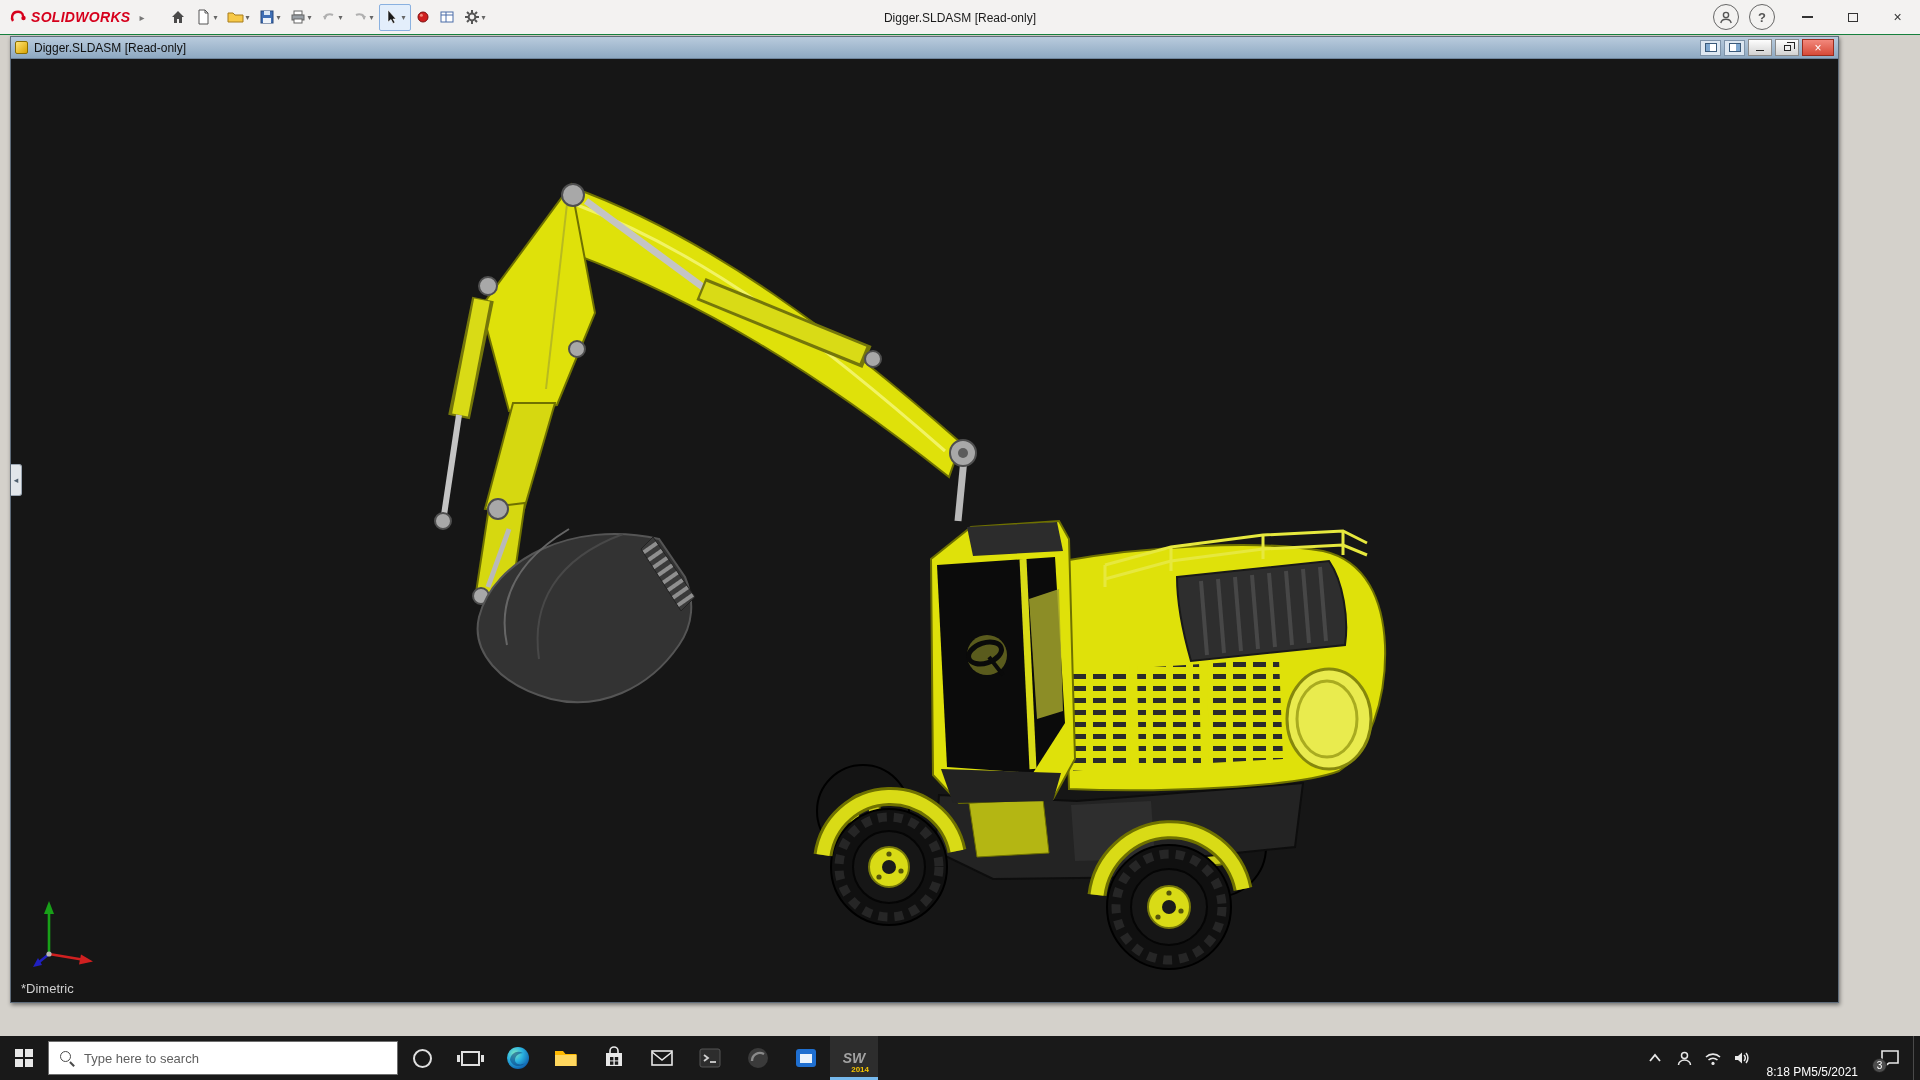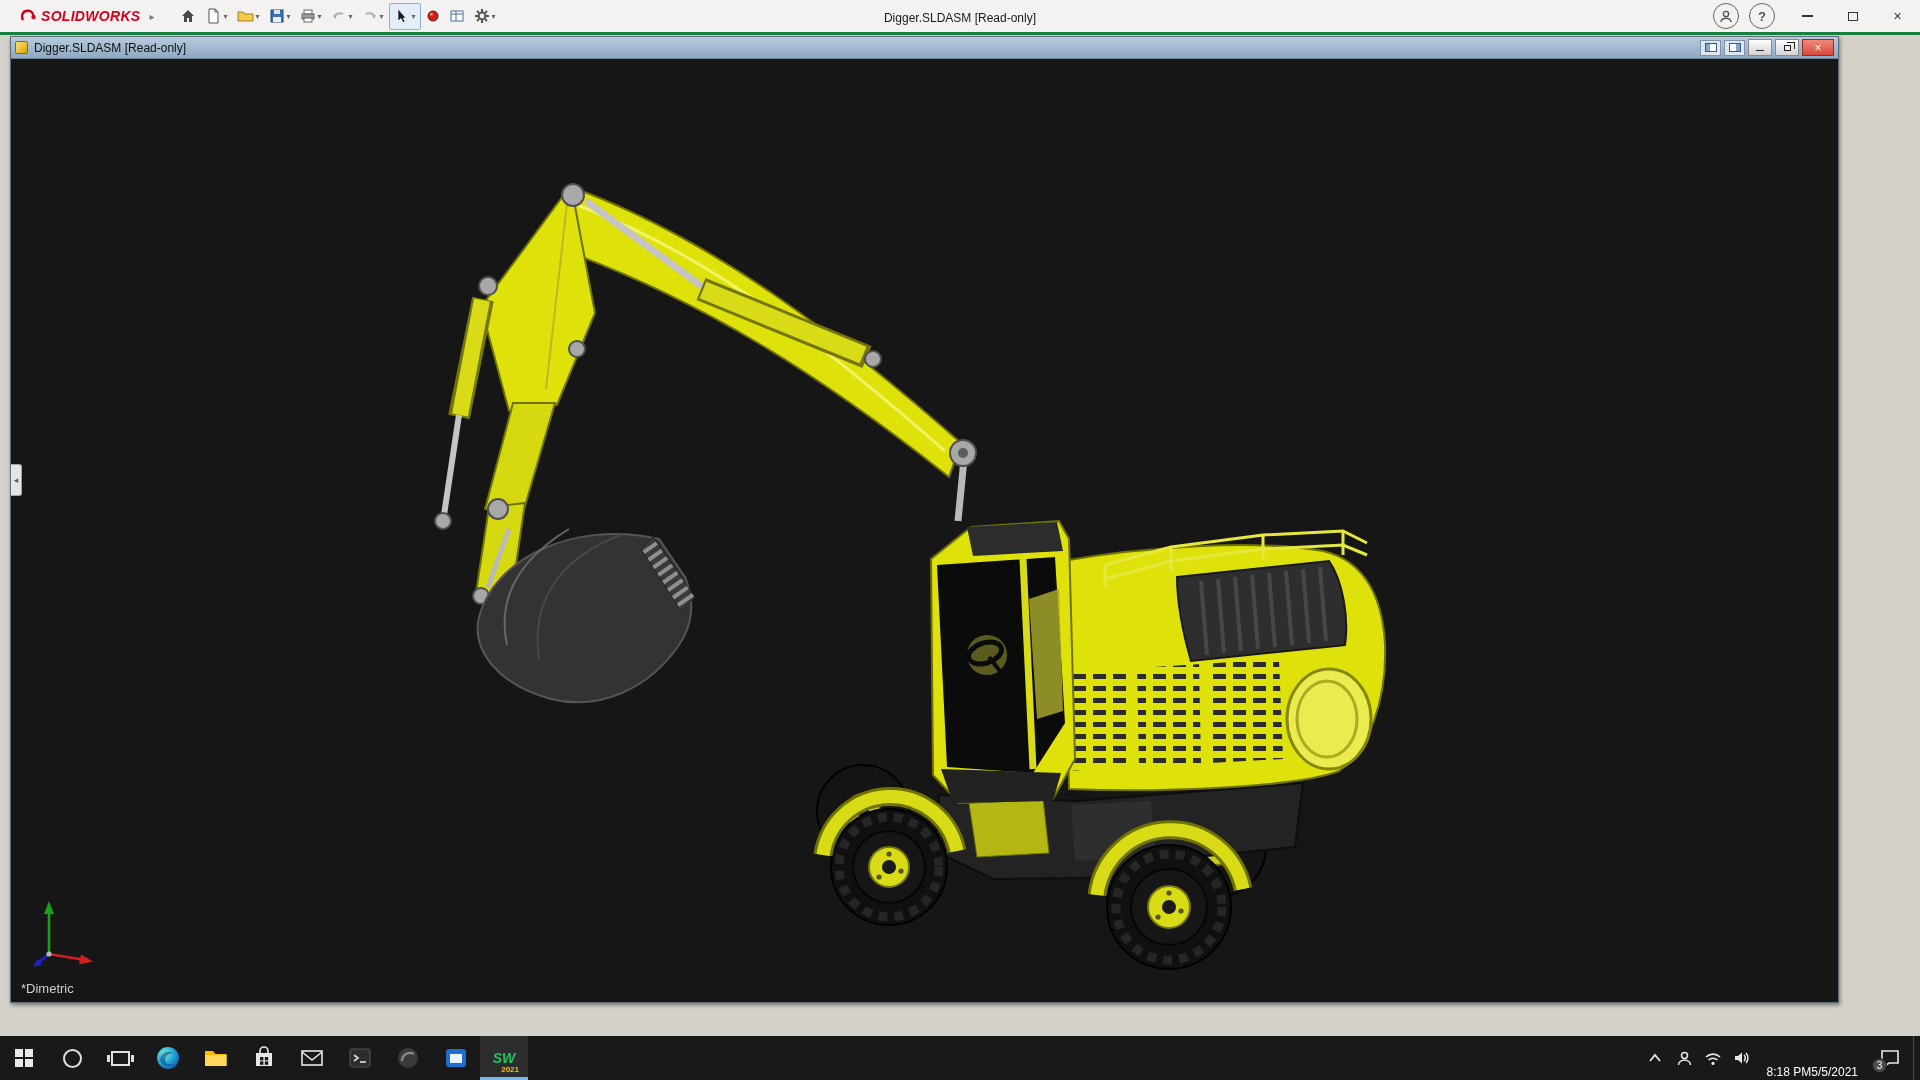--- a/index.html
+++ b/index.html
@@ -2,21 +2,21 @@
 <html><head>
 <meta charset="utf-8">
 <style>
   *{margin:0;padding:0;box-sizing:border-box}
   html,body{width:1920px;height:1080px;overflow:hidden;background:#000;
     font-family:"Liberation Sans","DejaVu Sans",sans-serif}
   .app{position:relative;width:1920px;height:1080px;background:#d4d1cb}
 
   
   .titlebar{position:absolute;top:0;left:0;right:0;height:35px;background:#f3f2f1;
-    border-bottom:3px solid #15803d;display:flex;align-items:center;padding-left:20px;z-index:30}
+    border-bottom:1px solid #15803d;display:flex;align-items:center;padding-left:10px;z-index:30}
   .brand{display:flex;align-items:center;gap:3px}
   .brand-text{color:#d6001c;font-weight:bold;font-style:italic;font-size:14px;letter-spacing:.3px}
   .brand-expand{color:#777;font-size:10px;margin-left:6px}
   .qat{display:flex;align-items:center;margin-left:22px;gap:1px}
   .qat-btn{display:flex;align-items:center;height:27px;padding:0 4px;border-radius:2px;color:#444}
   .qat-btn svg{display:block}
   .caret{font-size:8px;color:#666;margin-left:2px}
   .qat-sel{border:1px solid #8ab1e0;background:#e3eefb}
   .title-center{position:absolute;left:0;right:0;top:0;height:35px;display:flex;align-items:center;
     justify-content:center;font-size:12px;color:#1b1b1b;pointer-events:none}
@@ -76,21 +76,21 @@
   .mag::before{content:"";position:absolute;left:0;top:0;width:9px;height:9px;border:1.6px solid #4a4a4a;border-radius:50%}
   .mag::after{content:"";position:absolute;left:10px;top:10px;width:6px;height:1.8px;background:#4a4a4a;
     transform:rotate(45deg);transform-origin:left center}
   .tb-ico{width:48px;display:flex;align-items:center;justify-content:center;position:relative}
   .tb-ico.active{background:#2d2d2d;box-shadow:inset 0 -3px 0 #76b9ed}
   .cortana{width:19px;height:19px;border:2px solid #e0e0e0;border-radius:50%}
   .taskview{width:19px;height:15px;border:2px solid #e0e0e0;position:relative}
   .taskview::before{content:"";position:absolute;left:-6px;top:2px;width:3px;height:7px;background:#e0e0e0}
   .taskview::after{content:"";position:absolute;right:-6px;top:2px;width:3px;height:7px;background:#e0e0e0}
   .sw-ico{position:relative;width:30px;height:30px;display:flex;align-items:center;justify-content:center}
-  .sw-txt{color:#22c55e;font-weight:bold;font-style:italic;font-size:14px}
+  .sw-txt{color:#a3a3a3;font-weight:bold;font-style:italic;font-size:14px}
   .sw-year{position:absolute;bottom:-1px;right:0px;color:#f5c400;font-size:8px;font-weight:bold}
   .tray{margin-left:auto;display:flex;align-items:stretch;gap:2px}
   .tray-ico{width:27px;display:flex;align-items:center;justify-content:center;color:#e8e8e8}
   .clock{display:flex;flex-direction:row;align-items:flex-end;justify-content:center;color:#fff;
     font-size:12px;line-height:15px;padding:0 9px}
   .action-center{position:relative;width:42px;display:flex;align-items:center;justify-content:center}
   .badge{position:absolute;left:3px;bottom:7px;min-width:15px;height:15px;border-radius:8px;background:#4d4d4d;
     border:1px solid #1c1c1c;color:#fff;font-size:10px;display:flex;align-items:center;justify-content:center;padding:0 3px}
   .show-desktop{width:7px;border-left:1px solid #4a4a4a}
 </style>
@@ -395,20 +395,24 @@
   <div class="taskbar">
     <div class="tb-start">
       <span class="winflag">
           <span></span>
           <span></span>
           <span></span>
           <span></span>
         </span>
     </div>
 
+    <div class="tb-search">
+      <span class="mag"></span>
+      <input type="text" placeholder="Type here to search" style="">
+    </div>
 
     <div class="tb-ico">
         <span class="cortana"></span>
       </div>
     <div class="tb-ico">
         <span class="taskview"></span>
       </div>
 
     <div class="tb-ico">
       <svg width="26" height="26" viewBox="0 0 26 26">
@@ -460,21 +464,21 @@
     </div>
     <div class="tb-ico">
       <svg width="26" height="26" viewBox="0 0 26 26">
         <rect x="3" y="4" width="20" height="18" rx="3" fill="#1f6fd0"></rect>
         <rect x="7" y="9" width="12" height="9" fill="#eaf3fc"></rect>
       </svg>
     </div>
     <div class="tb-ico active">
       <span class="sw-ico">
         <span class="sw-txt">SW</span>
-        <span class="sw-year">2021</span>
+        <span class="sw-year">2014</span>
       </span>
     </div>
 
     <div class="tray">
       <span class="tray-ico">
         <svg width="14" height="12" viewBox="0 0 14 12">
           <polyline points="2,9 7,3 12,9" fill="none" stroke="#e8e8e8" stroke-width="1.8"></polyline>
           </svg>
       </span>
       <span class="tray-ico">

